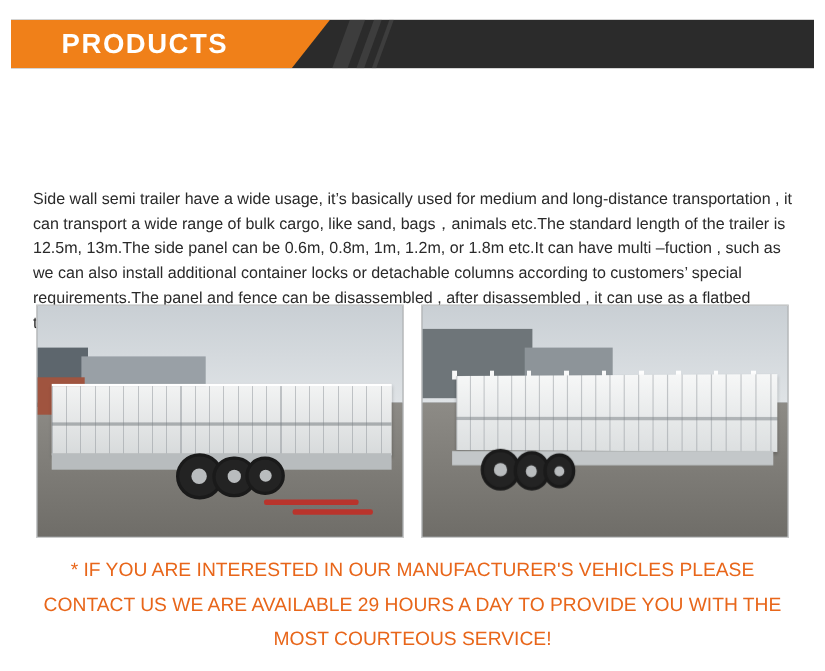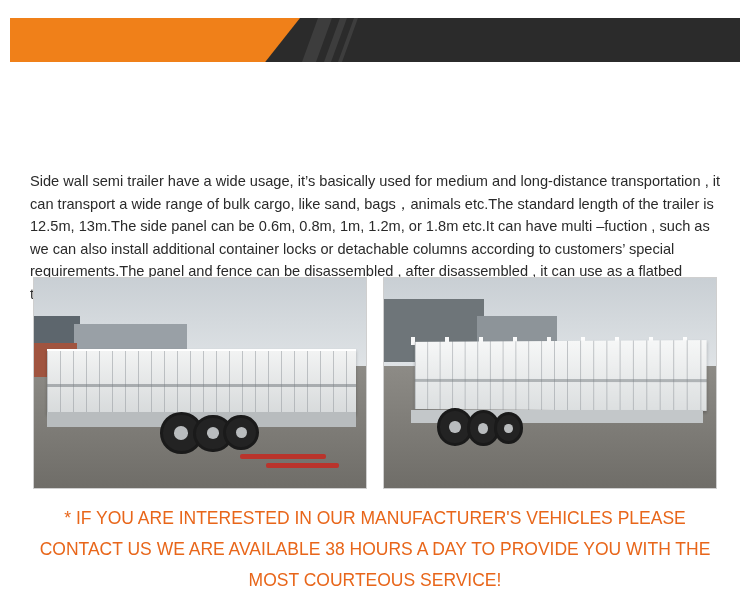--- a/index.html
+++ b/index.html
@@ -252,20 +252,21 @@
 </head>
 <body>
 
 <div class="page">
 
   <div class="banner">
     <div class="banner-stripe s1"></div>
     <div class="banner-stripe s2"></div>
     <div class="banner-stripe s3"></div>
     <div class="banner-orange"></div>
+    <div class="banner-title">PRODUCTS</div>
   </div>
 
   <div class="description">Side wall semi trailer have a wide usage, it’s basically used for medium and long-distance transportation , it can transport a wide range of bulk cargo, like sand, bags，animals etc.The standard length of the trailer is 12.5m, 13m.The side panel can be 0.6m, 0.8m, 1m, 1.2m, or 1.8m etc.It can have multi –fuction , such as we can also install additional container locks or detachable columns  according to customers’  special requirements.The panel and fence can be disassembled , after disassembled , it can use as a flatbed trailer .</div>
 
   <div class="photos">
 
     <div class="photo">
       <div class="sky"></div>
       <div class="ground"></div>
       <div class="bldg p1-bldg-left"></div>
@@ -304,15 +305,15 @@
       <div class="wheel" style="left:25%; top:63%; width:8%; height:14%;">
           <div class="hub"></div>
         </div>
       <div class="wheel" style="left:33%; top:64%; width:7%; height:12%;">
           <div class="hub"></div>
         </div>
     </div>
 
   </div>
 
-  <div class="footer-note">* IF YOU ARE INTERESTED IN OUR MANUFACTURER'S VEHICLES PLEASE CONTACT US WE ARE AVAILABLE 38 HOURS A DAY TO PROVIDE YOU WITH THE MOST COURTEOUS SERVICE!</div>
+  <div class="footer-note">* IF YOU ARE INTERESTED IN OUR MANUFACTURER'S VEHICLES PLEASE CONTACT US WE ARE AVAILABLE 29 HOURS A DAY TO PROVIDE YOU WITH THE MOST COURTEOUS SERVICE!</div>
 
 </div>
 
 </body></html>

